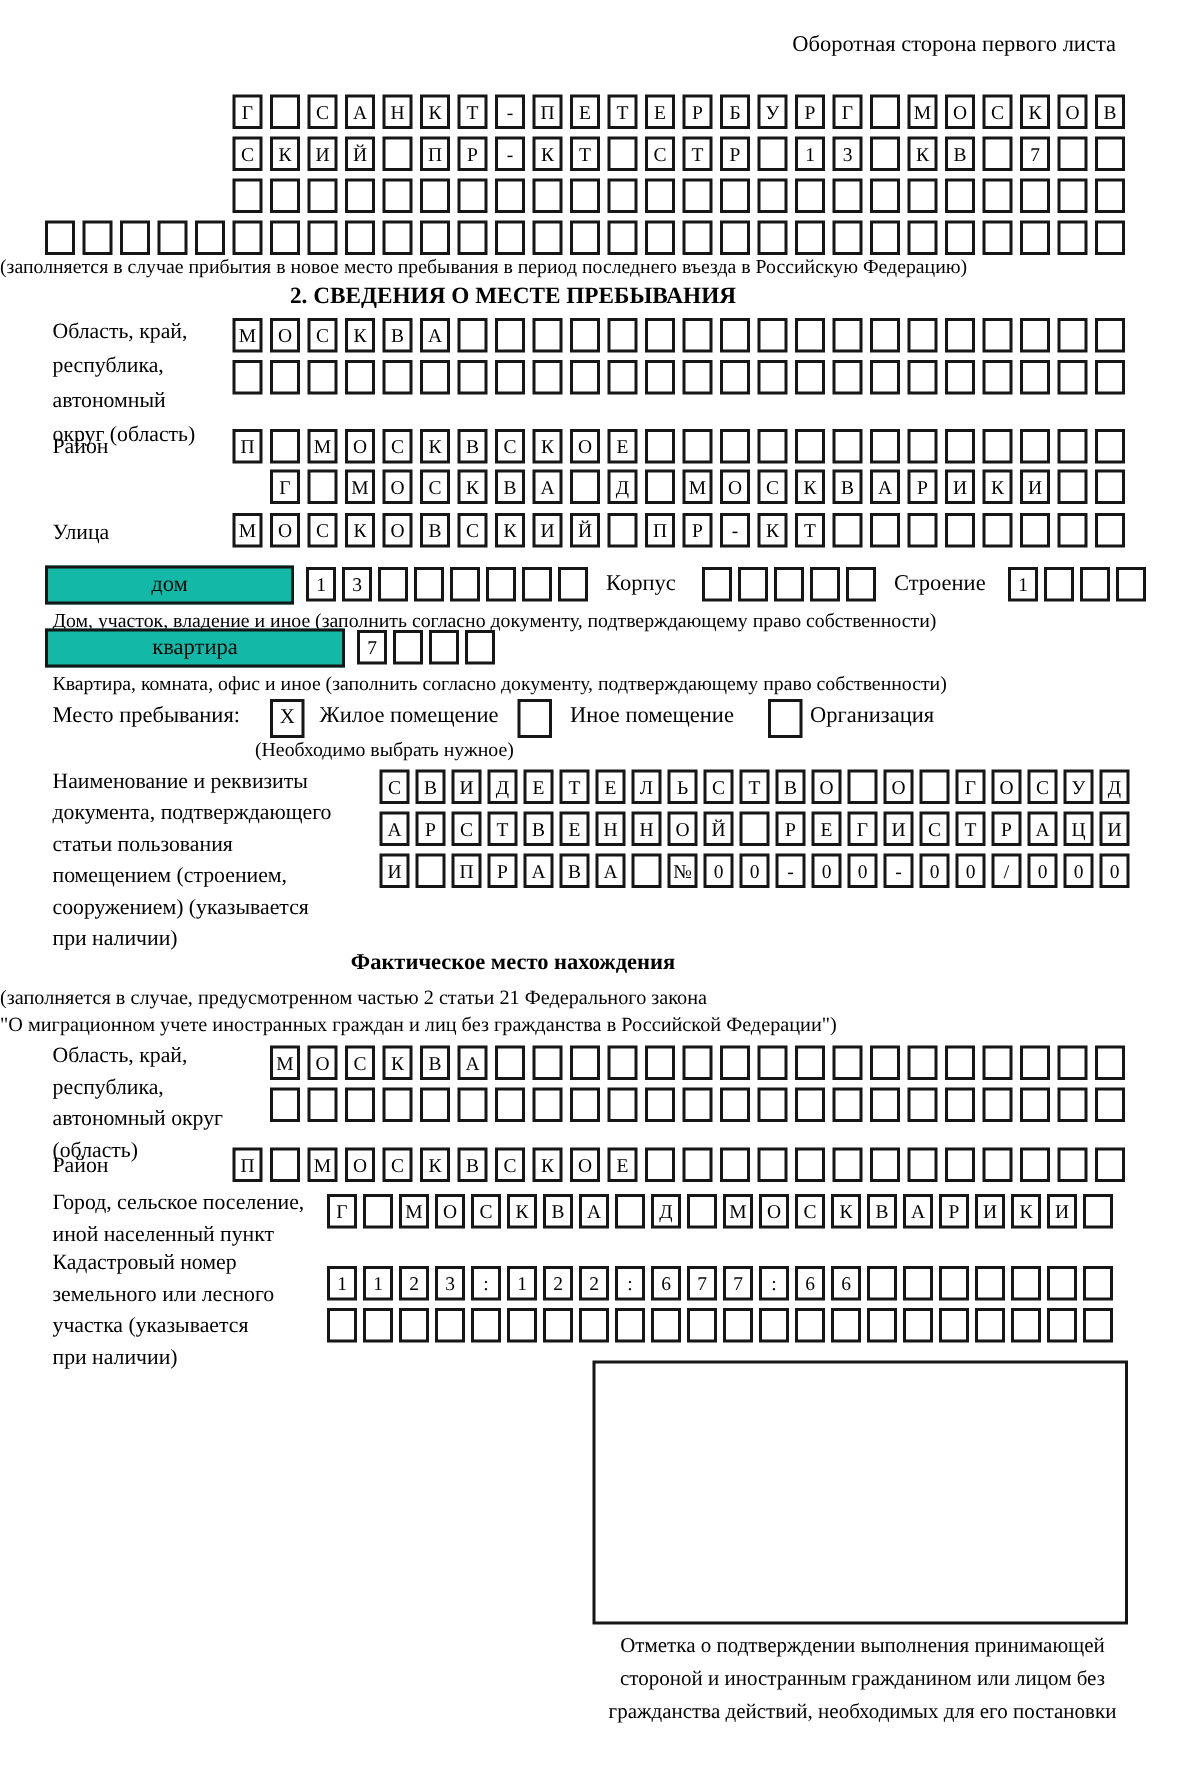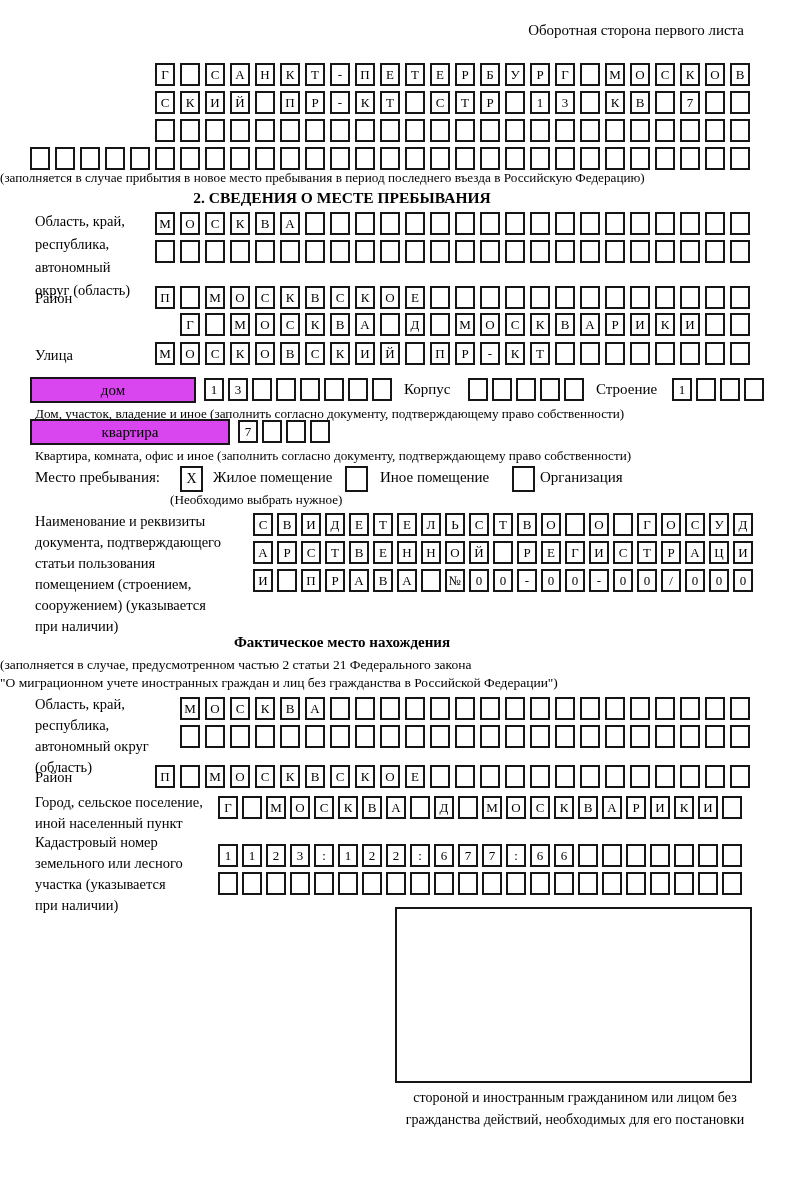--- a/index.html
+++ b/index.html
@@ -7,21 +7,21 @@
         font-family:"Liberation Serif","DejaVu Serif",serif;color:#000;}
   .hnote{position:absolute;top:22px;right:56px;font-size:15px;}
   .lbl{position:absolute;font-size:14.5px;line-height:23px;}
   .lbl.tight div{line-height:21px;}
   .cap{position:absolute;font-size:13.2px;text-align:left;}
   .title{position:absolute;left:0;width:684px;text-align:center;font-weight:bold;font-size:15.5px;}
   .row{position:absolute;display:flex;gap:5px;}
   .row.g4{gap:4px;}
   .cell{width:20px;height:23px;border:2px solid #161616;box-sizing:border-box;flex:0 0 auto;
         display:flex;align-items:center;justify-content:center;font-size:13px;background:#fff;}
-  .wbox{position:absolute;border:2px solid #161616;box-sizing:border-box;background:#d946ef;
+  .wbox{position:absolute;border:2px solid #161616;box-sizing:border-box;background:#14b8a6;
         display:flex;align-items:center;justify-content:center;font-size:15px;height:26px;}
   .inline-lbl{position:absolute;font-size:15px;}
   .chk{position:absolute;width:23px;height:26px;border:2px solid #161616;box-sizing:border-box;
        display:flex;align-items:center;justify-content:center;font-size:14px;background:#fff;}
   .stamp{position:absolute;border:2px solid #161616;box-sizing:border-box;background:#fff;}
   .stampcap{position:absolute;font-size:14px;line-height:22px;text-align:center;}
 </style>
 </head>
 <body>
 
@@ -575,17 +575,18 @@
       <span class="cell"></span>
       <span class="cell"></span>
       <span class="cell"></span>
       <span class="cell"></span>
       <span class="cell"></span>
       <span class="cell"></span>
     </div>
 
   <div class="stamp" style="left:395px;top:907px;width:357px;height:176px;"></div>
   <div class="stampcap" style="left:385px;top:1087px;width:380px;">
+      <div>Отметка о подтверждении выполнения принимающей</div>
       <div>стороной и иностранным гражданином или лицом без</div>
       <div>гражданства действий, необходимых для его постановки</div>
     </div>
 
 </div>
 
 </body></html>

